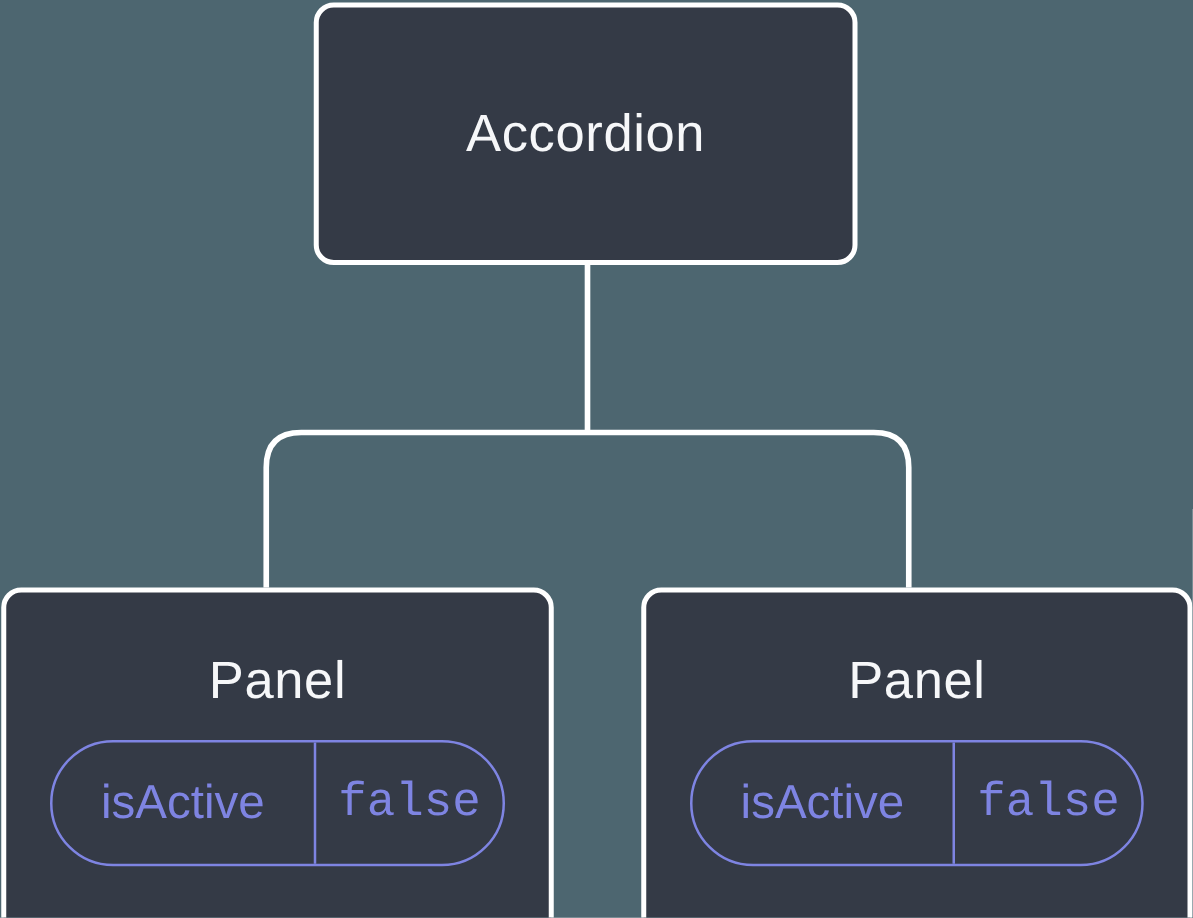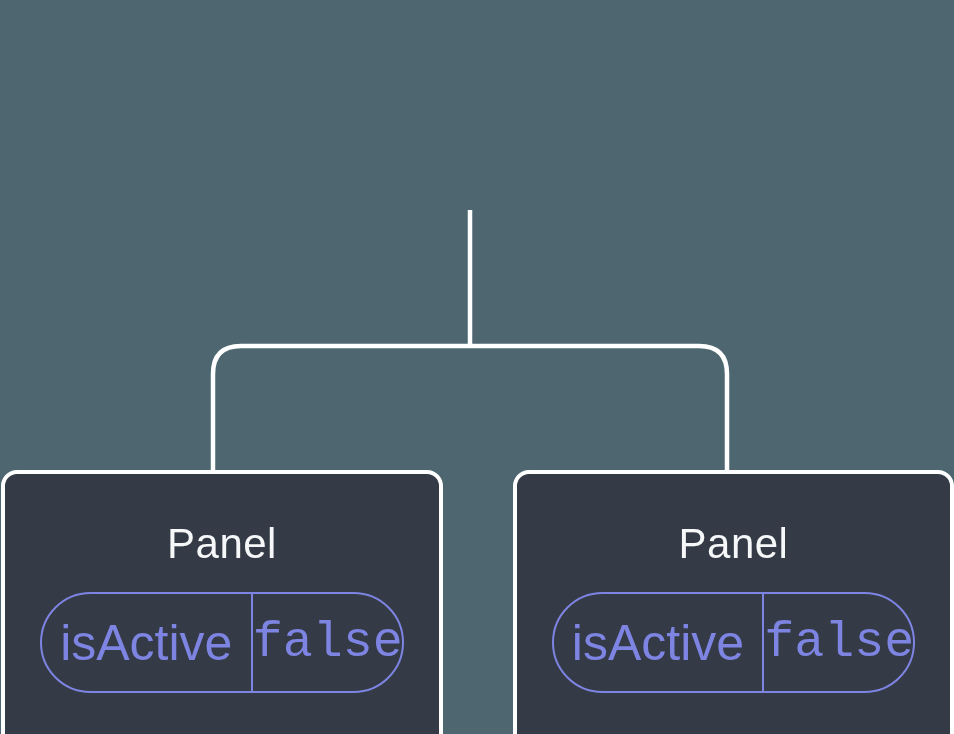--- a/index.html
+++ b/index.html
@@ -68,21 +68,21 @@
   .state-pill {
     width: 84%;
     height: 101px;
     border: 2px solid #7E84E2;
     border-radius: 60px;
     box-sizing: border-box;
     display: flex;
     flex-direction: row;
     align-items: stretch;
     color: #7E84E2;
-    font-size: 50px;
+    font-size: 38px;
   }
   .pill-cell {
     display: flex;
     align-items: center;
     justify-content: center;
   }
   .pill-cell-key {
     flex: 0 0 58%;
     border-right: 2px solid #7E84E2;
   }
@@ -94,20 +94,23 @@
 </head>
 <body>
 
 <div class="canvas">
 
   <svg class="connectors" viewBox="0 0 954 734" xmlns="http://www.w3.org/2000/svg">
     <path d="M470 210 L470 346"></path>
     <path d="M213 470 L213 374 Q213 346 241 346 L699 346 Q727 346 727 374 L727 470"></path>
   </svg>
 
+  <div class="node node-root">
+    <span class="node-title">Accordion</span>
+  </div>
 
   <div class="node node-panel node-panel-left">
     <span class="node-title panel-title">Panel</span>
     <div class="state-pill">
       <span class="pill-cell pill-cell-key">isActive</span>
       <span class="pill-cell pill-cell-value">false</span>
     </div>
   </div>
 
   <div class="node node-panel node-panel-right">

